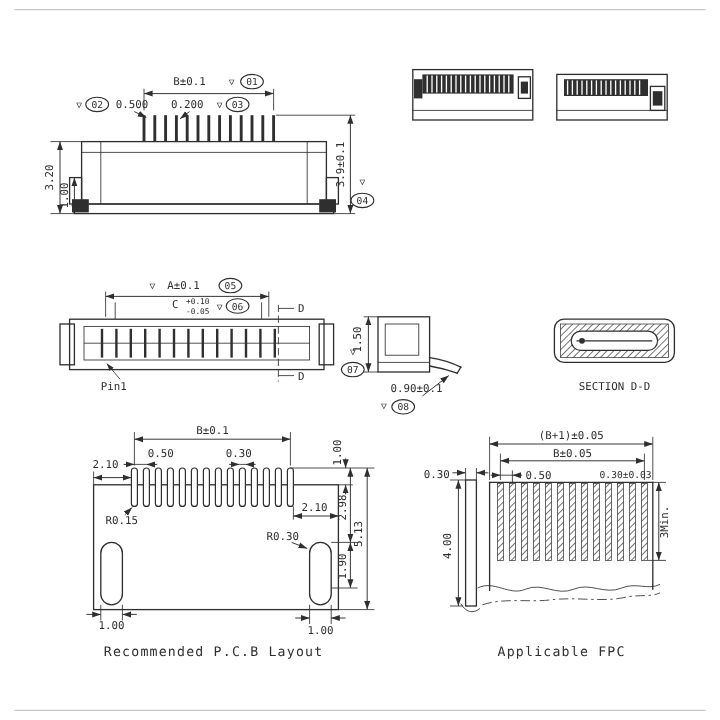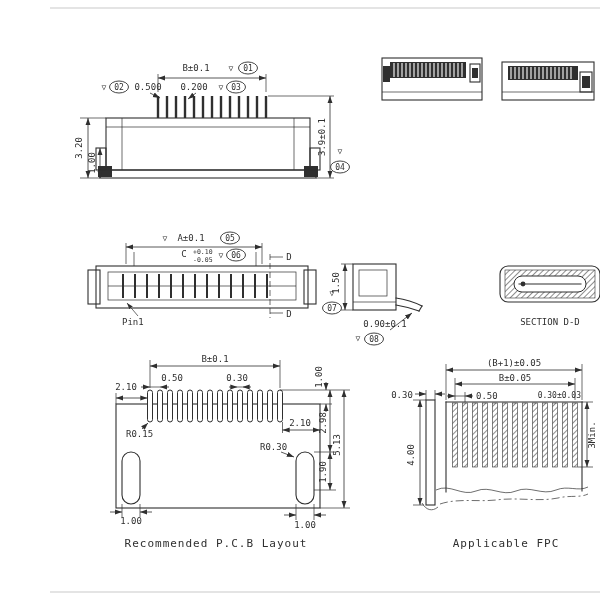--- a/index.html
+++ b/index.html
@@ -1,16 +1,16 @@
 <!DOCTYPE html>
 <html><head>
 <meta charset="utf-8">
 <style>
   html,body{margin:0;padding:0;background:#ffffff;}
-  .canvas{width:540px;height:600px;background:#ffffff;position:relative;margin-left:38px;}
+  .canvas{width:540px;height:600px;background:#ffffff;position:relative;}
   svg{display:block;}
   .l  {stroke:#2f2f2f;stroke-width:1.1;fill:none;stroke-linecap:square;}
   .t  {stroke:#2f2f2f;stroke-width:0.7;fill:none;}
   .d  {stroke:#2f2f2f;stroke-width:0.8;fill:none;}
   .dash{stroke-dasharray:6 3;}
   .dashdot{stroke-dasharray:8 3 2 3;}
   .pin{stroke:#2f2f2f;stroke-width:2.4;}
   .tick{stroke:#2f2f2f;stroke-width:2;}
   .wht{stroke:#ffffff;stroke-width:1.1;}
   .fillk{fill:#2f2f2f;stroke:none;}

